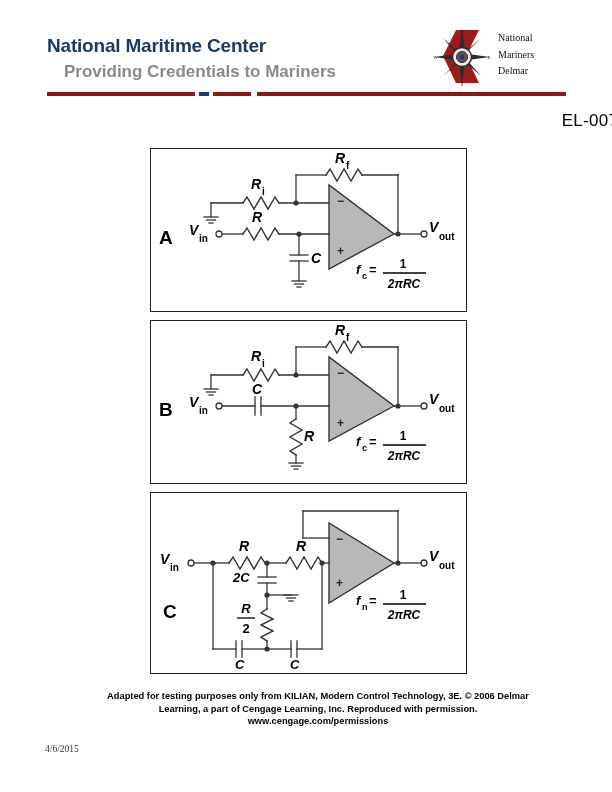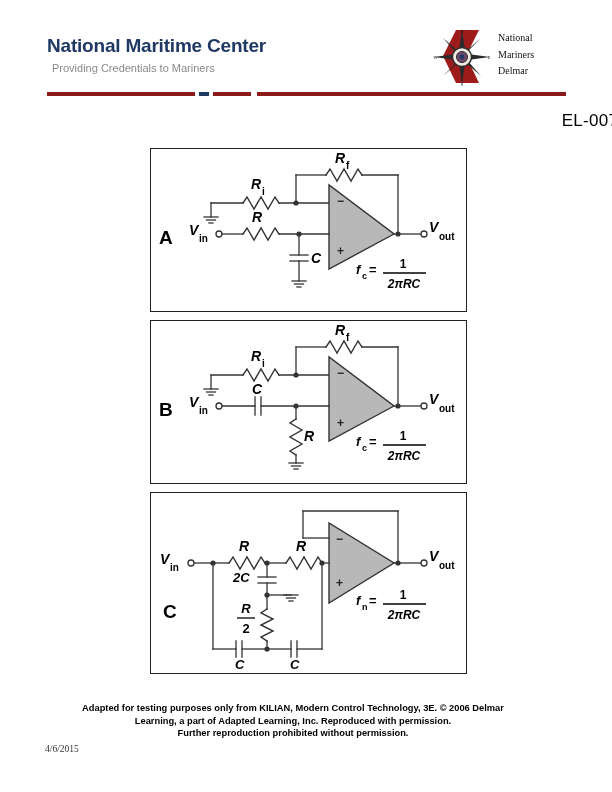--- a/index.html
+++ b/index.html
@@ -8,22 +8,22 @@
     font-family:"Liberation Sans", sans-serif;
     position:relative;overflow:hidden;
   }
   
   #header{position:absolute;left:0;top:0;width:532px;height:105px;}
   #org-title{
     position:absolute;left:47px;top:35px;
     font-size:19px;font-weight:bold;color:#1F3864;letter-spacing:-0.2px;
   }
   #org-tagline{
-    position:absolute;left:52px;top:62px;
-    font-size:11px;color:#8a8a8a;font-weight:normal;
+    position:absolute;left:64px;top:62px;
+    font-size:17px;color:#8a8a8a;font-weight:bold;
   }
   #logo-block{position:absolute;left:432px;top:27px;width:150px;height:62px;}
   #logo-mark{position:absolute;left:0px;top:0px;width:62px;height:60px;}
   #logo-text{
     position:absolute;left:66px;top:3px;
     font-family:"Liberation Serif", serif;
     font-size:10px;color:#111111;line-height:16.5px;
   }
   .stripe{position:absolute;height:4px;background:#8B1A1A;top:92px;}
   .stripe.blue{background:#1F3864;}
@@ -36,22 +36,22 @@
   .panel{position:absolute;border:1.2px solid #222;background:#fff;}
   #panel-a{left:150px;top:148px;width:315px;height:162px;}
   #panel-b{left:150px;top:320px;width:315px;height:162px;}
   #panel-c{left:150px;top:492px;width:315px;height:180px;}
   .panel-letter{
     position:absolute;font-size:19px;font-weight:bold;color:#000;
   }
   .fig-svg{position:absolute;left:0;top:0;}
   
   #footer{
-    position:absolute;left:43px;top:690px;width:500px;text-align:center;
-    font-size:9.3px;font-weight:bold;color:#000;line-height:12.6px;margin-top:12px;
+    position:absolute;left:68px;top:690px;width:500px;text-align:center;
+    font-size:9.3px;font-weight:bold;color:#000;line-height:12.6px;
   }
   #date-stamp{
     position:absolute;left:45px;top:744px;
     font-family:"Liberation Serif", serif;font-size:9.5px;color:#333;text-align:right;
   }
 </style>
 </head>
 <body>
 
 <div id="header">
@@ -305,17 +305,17 @@
       <text x="218" y="112" font-size="13" font-weight="bold">=</text>
       <text x="252" y="106" font-size="12" font-weight="bold" text-anchor="middle">1</text>
       <line x1="232" y1="111" x2="275" y2="111" stroke="#000" stroke-width="1.3"></line>
       <text x="253" y="126" font-size="12" font-weight="bold" font-style="italic" text-anchor="middle">2πRC</text>
     </g>
   </svg>
 </div>
 
 <div id="footer">
   <div>Adapted for testing purposes only from KILIAN, Modern Control Technology, 3E. © 2006 Delmar</div>
-  <div>Learning, a part of Adapted Learning, Inc. Reproduced with permission.</div>
-  <div>Further reproduction prohibited without permission.</div>
+  <div>Learning, a part of Cengage Learning, Inc. Reproduced with permission.</div>
+  <div>www.cengage.com/permissions</div>
 </div>
 
 <div id="date-stamp">4/6/2015</div>
 
 </body></html>

